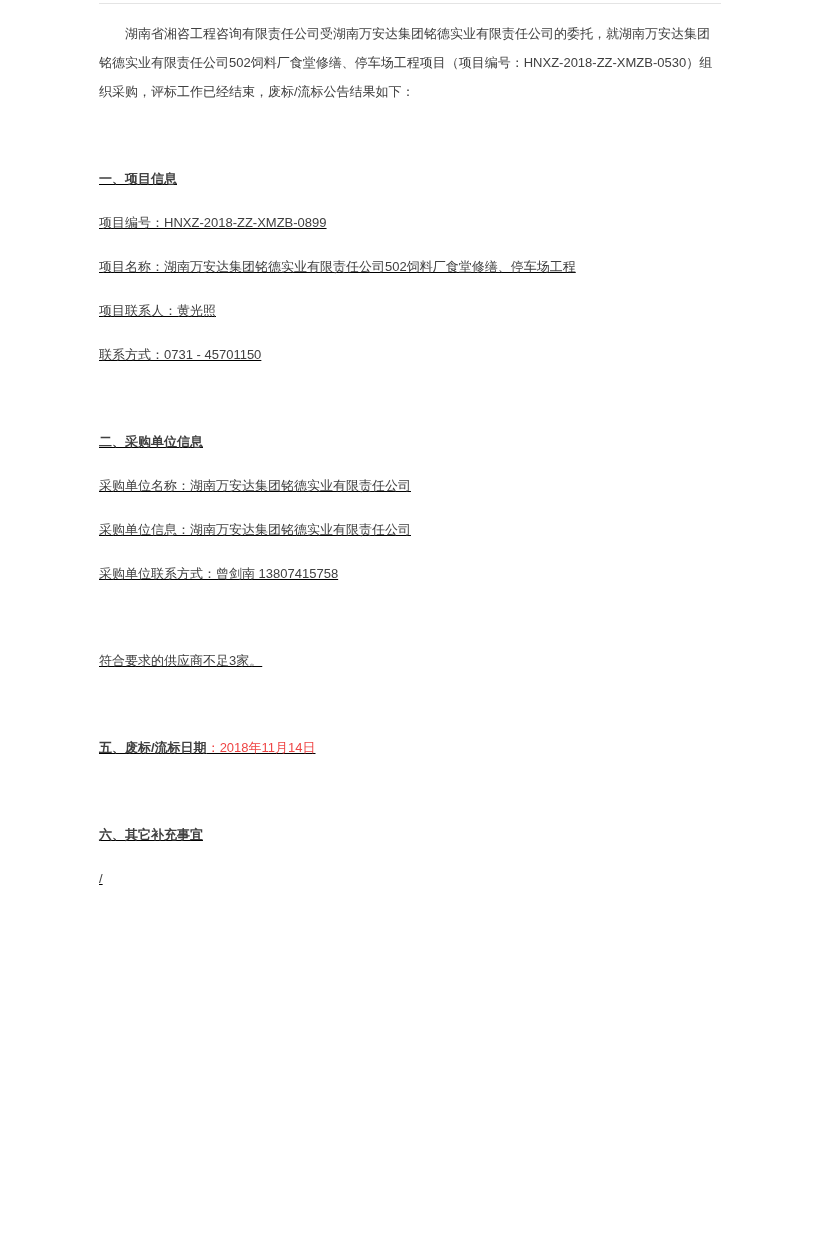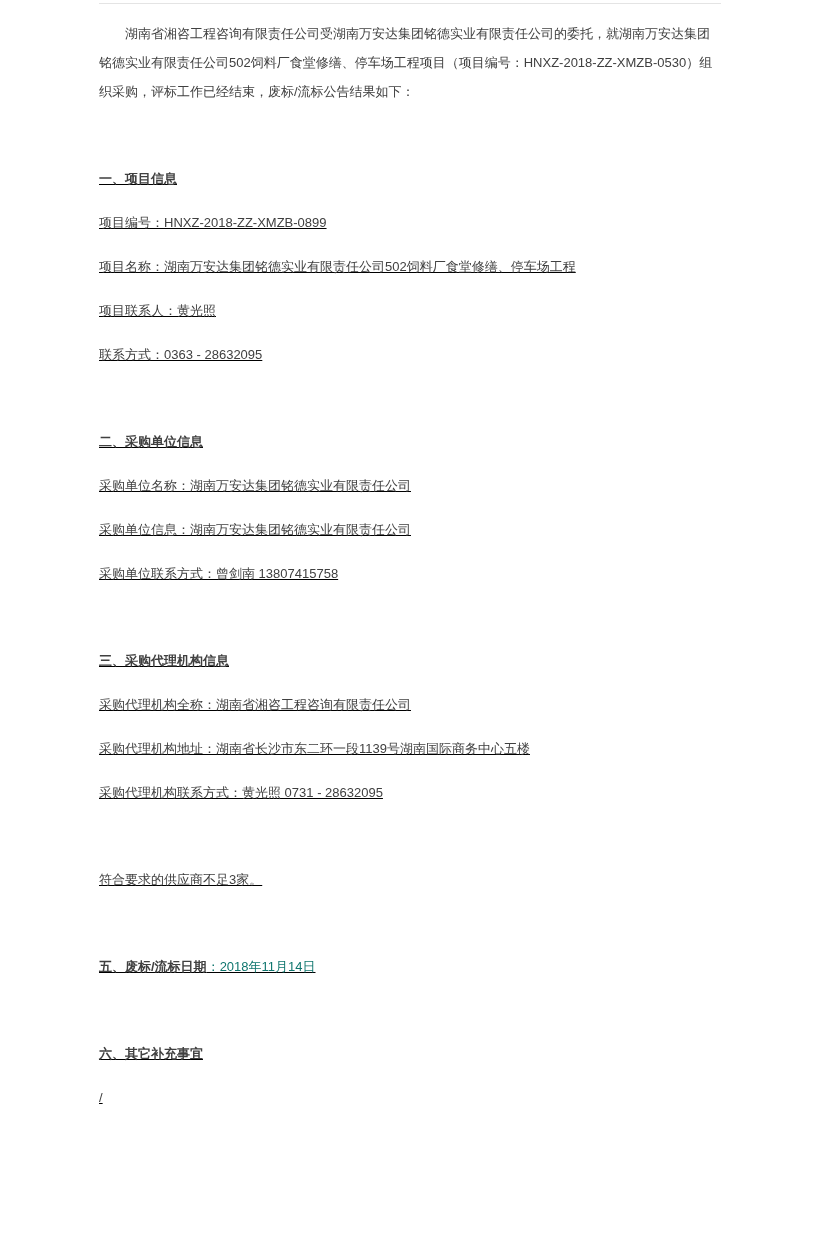--- a/index.html
+++ b/index.html
@@ -36,52 +36,46 @@
   .sec {
     margin-top: 58px;
     text-decoration: underline;
   }
   .sec-title {
     font-weight: bold;
     color: #333333;
   }
   .sec-title .title-value {
     font-weight: normal;
-    color: #0f766e;
+    color: #ef4444;
   }
 </style>
 </head>
 <body>
 
 <div class="page">
   <div class="content">
 
     <p class="intro">湖南省湘咨工程咨询有限责任公司受湖南万安达集团铭德实业有限责任公司的委托，就湖南万安达集团铭德实业有限责任公司502饲料厂食堂修缮、停车场工程项目（项目编号：HNXZ-2018-ZZ-XMZB-0530）组织采购，评标工作已经结束，废标/流标公告结果如下：</p>
 
     <section class="sec">
       <p class="sec-title">一、项目信息</p>
       <p>项目编号：HNXZ-2018-ZZ-XMZB-0899</p>
       <p>项目名称：湖南万安达集团铭德实业有限责任公司502饲料厂食堂修缮、停车场工程</p>
       <p>项目联系人：黄光照</p>
-      <p>联系方式：0363 - 28632095</p>
+      <p>联系方式：0731 - 45701150</p>
     </section>
 
     <section class="sec">
       <p class="sec-title">二、采购单位信息</p>
       <p>采购单位名称：湖南万安达集团铭德实业有限责任公司</p>
       <p>采购单位信息：湖南万安达集团铭德实业有限责任公司</p>
       <p>采购单位联系方式：曾剑南 13807415758</p>
     </section>
 
-    <section class="sec">
-      <p class="sec-title">三、采购代理机构信息</p>
-      <p>采购代理机构全称：湖南省湘咨工程咨询有限责任公司</p>
-      <p>采购代理机构地址：湖南省长沙市东二环一段1139号湖南国际商务中心五楼</p>
-      <p>采购代理机构联系方式：黄光照 0731 - 28632095</p>
-    </section>
 
     <section class="sec">
       <p>符合要求的供应商不足3家。</p>
     </section>
 
     <section class="sec">
       <p class="sec-title"><span>五、废标/流标日期</span><span class="title-value">：2018年11月14日</span></p>
     </section>
 
     <section class="sec">

